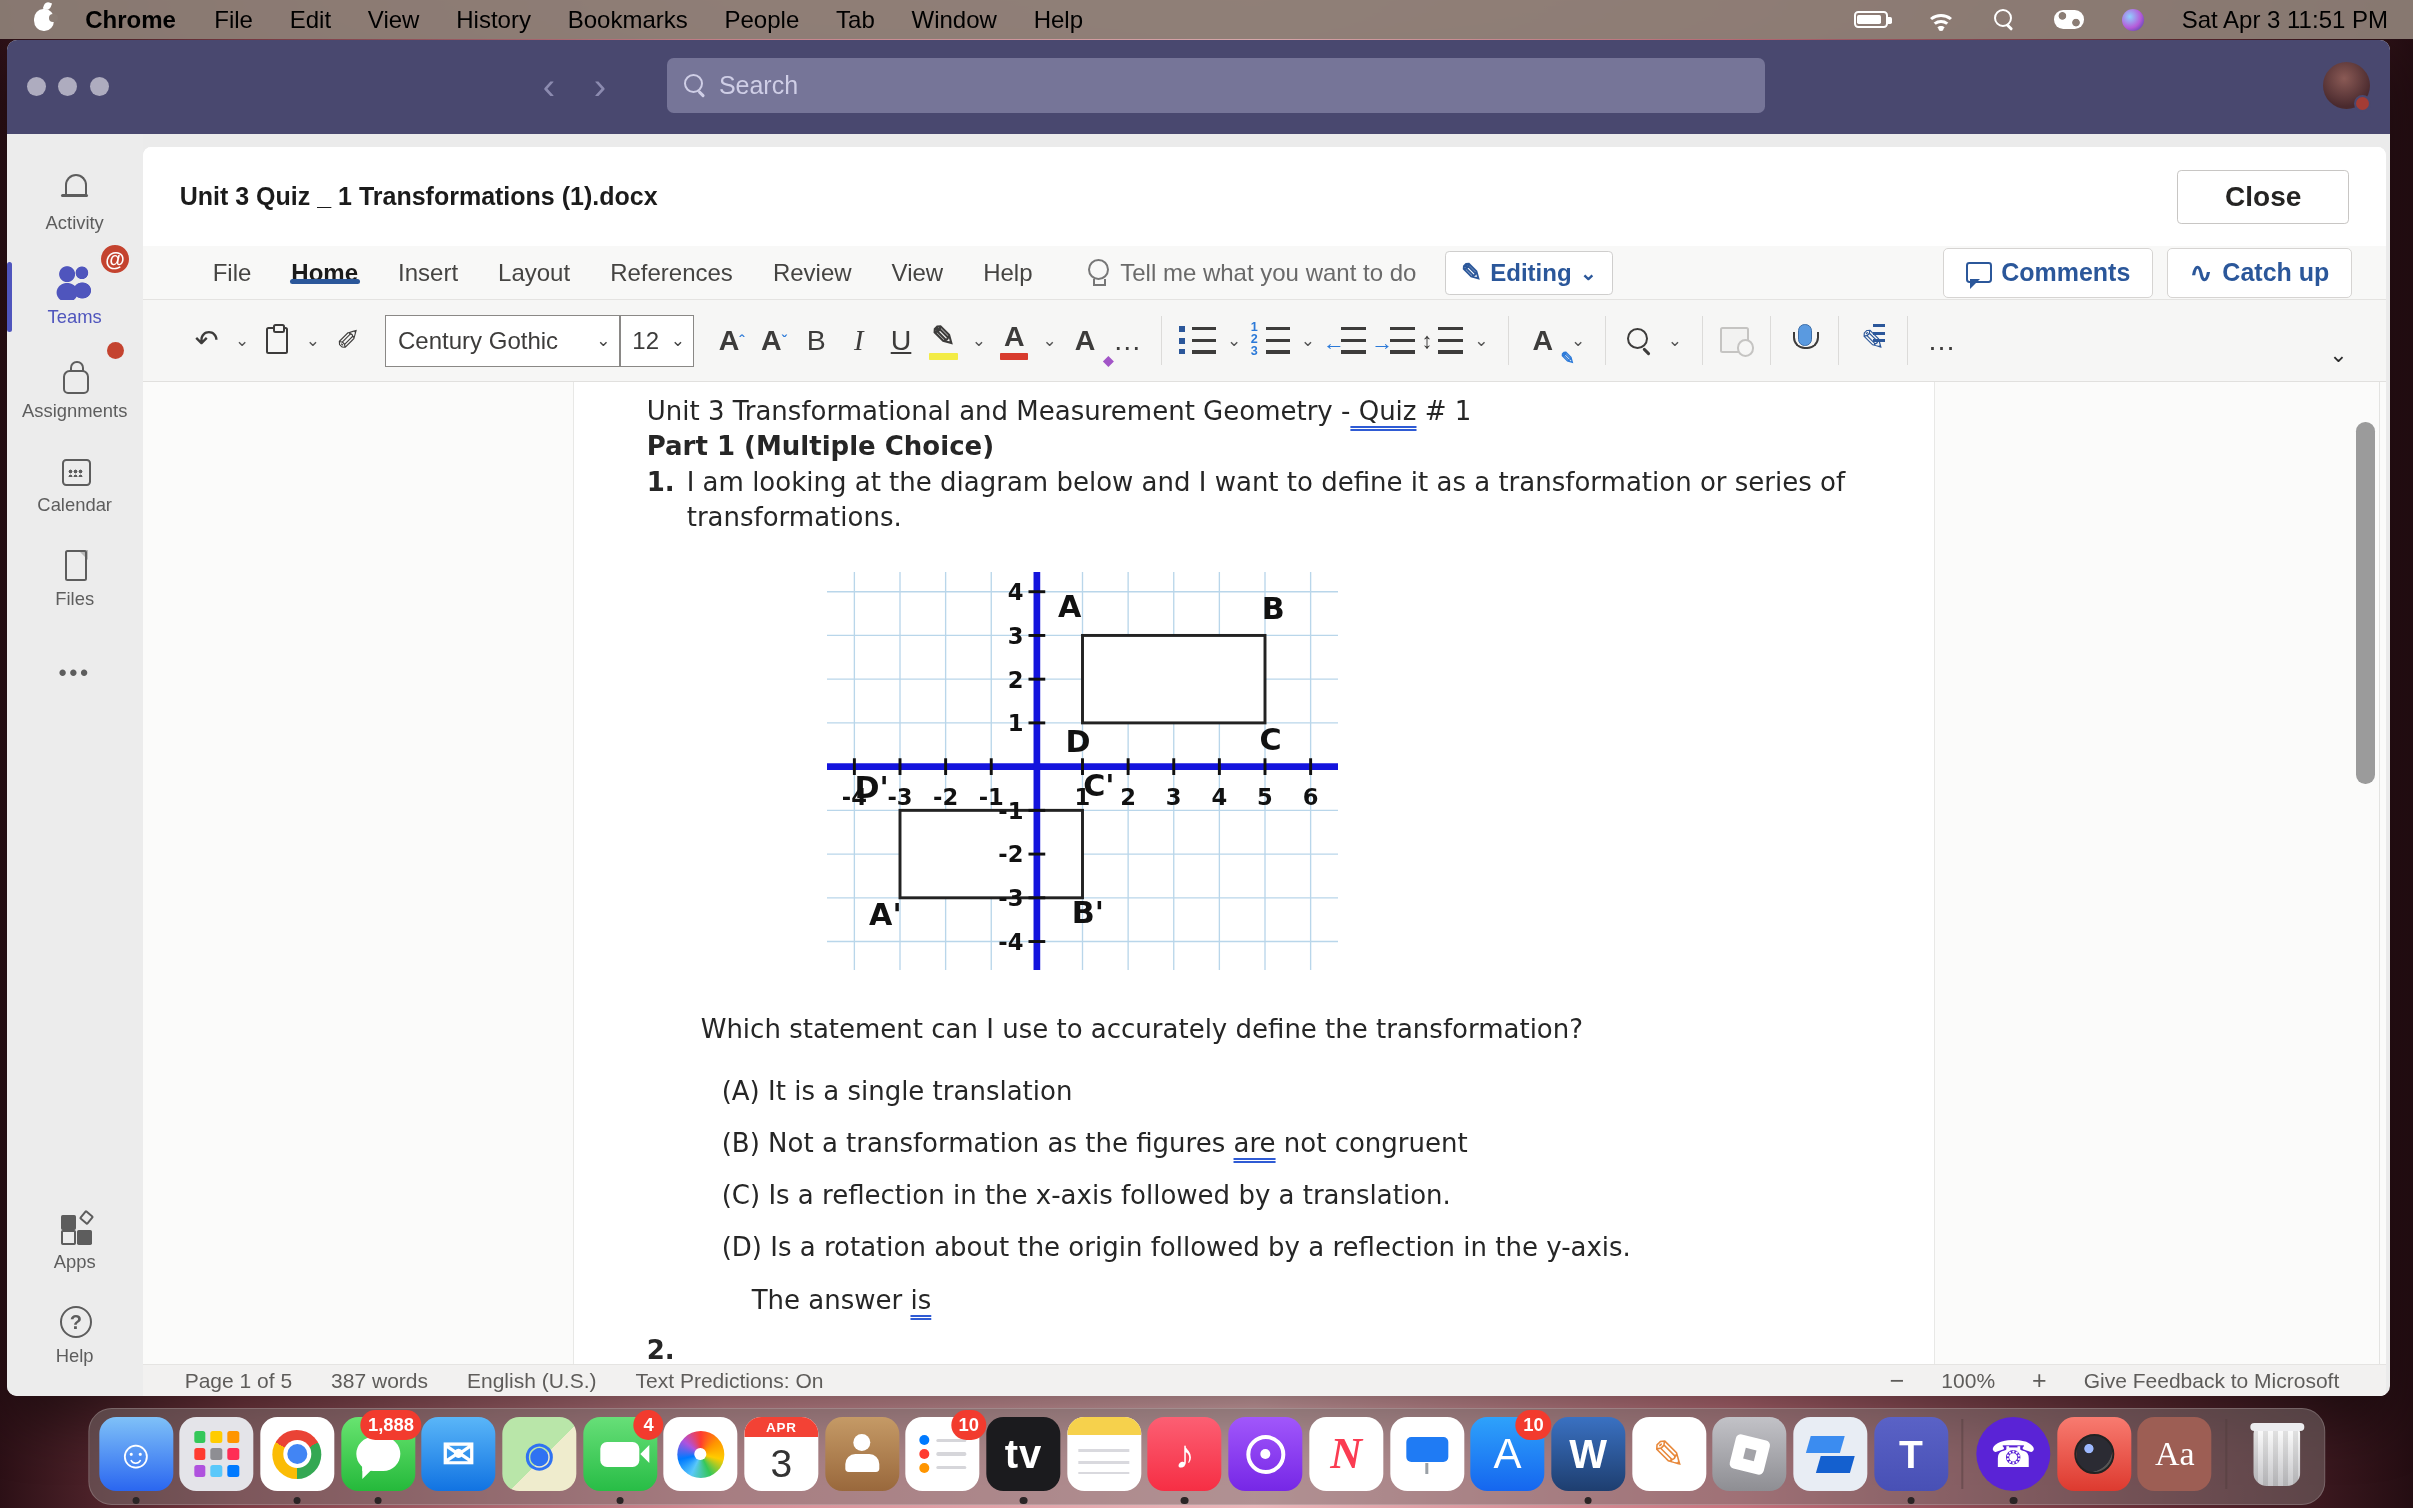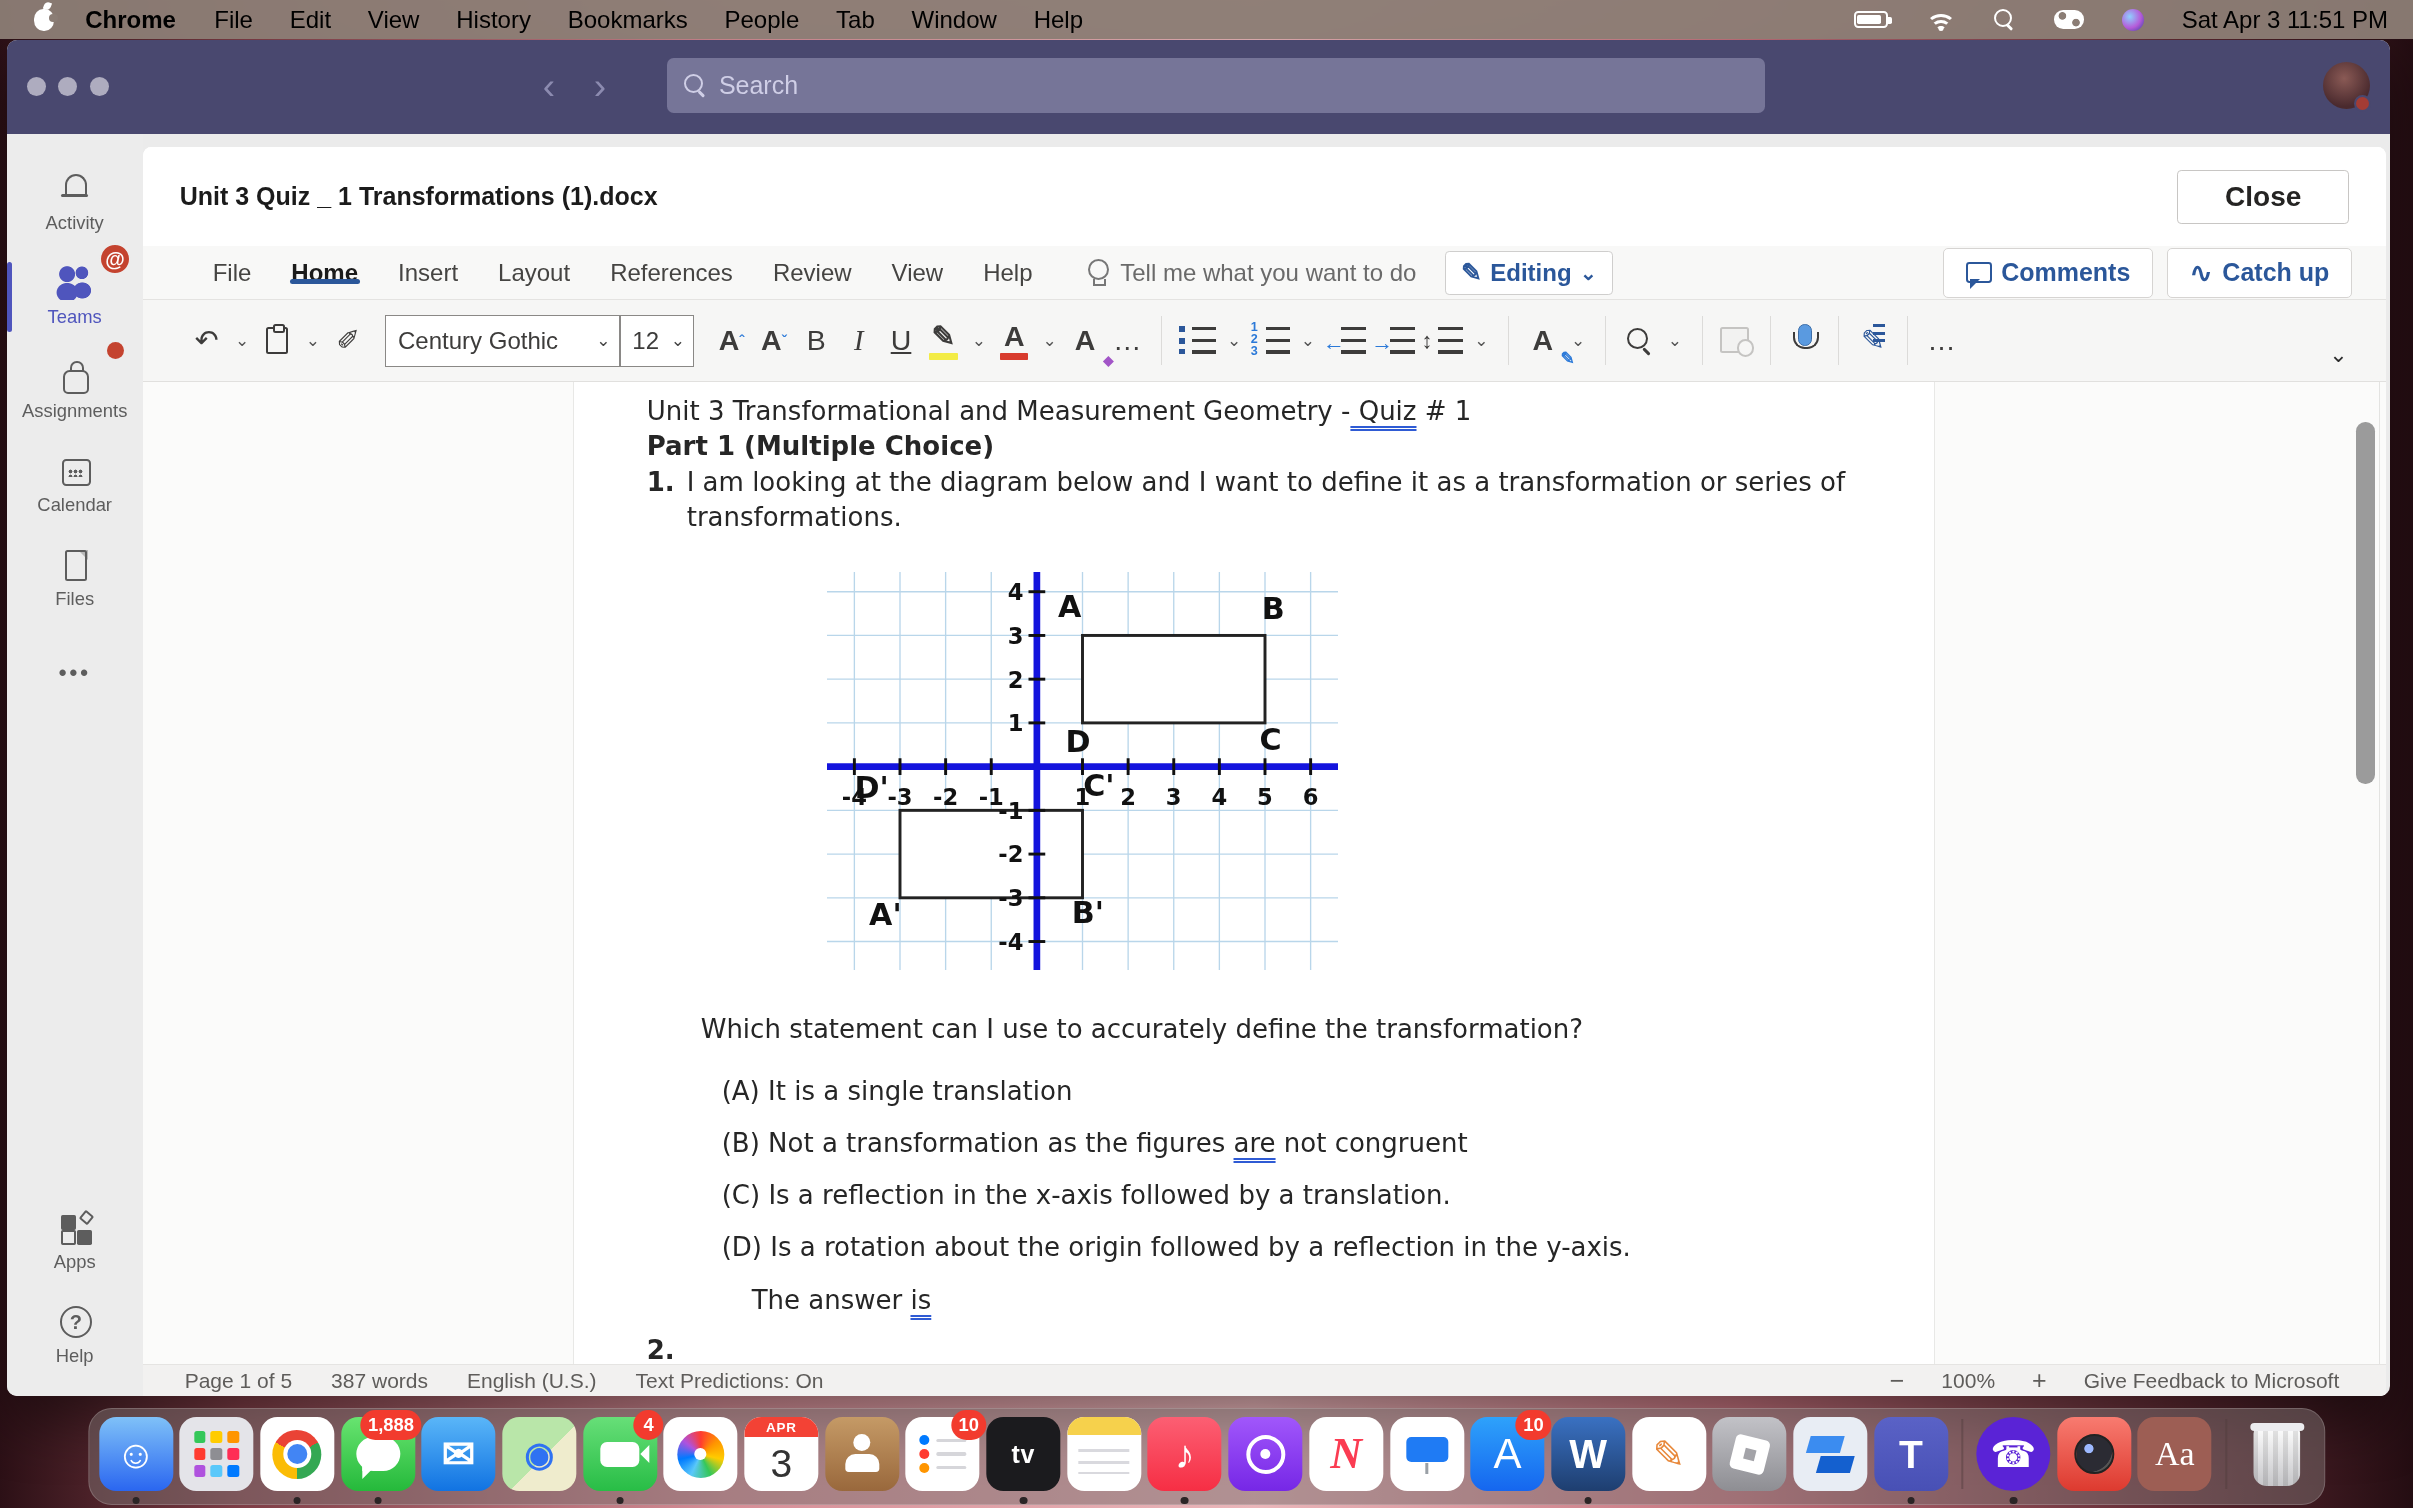--- a/index.html
+++ b/index.html
@@ -215,21 +215,21 @@
   .cal-day{position:absolute;top:20px;left:0;right:0;bottom:0;display:flex;align-items:center;justify-content:center;
     font-size:39px;color:#333;font-weight:300;}
   .shape-person{position:relative;width:47px;height:47px;}
   .shape-person::before{content:"";position:absolute;left:15px;top:3.4px;width:17px;height:17px;border-radius:50%;background:#fff;}
   .shape-person::after{content:"";position:absolute;left:6.7px;top:23.5px;width:34px;height:18.4px;border-radius:10px 10px 3.4px 3.4px;background:#fff;}
   .shape-rem{width:47px;height:44px;display:flex;flex-direction:column;justify-content:space-between;padding:3.4px 0;}
   .shape-rem .rrow{display:flex;align-items:center;gap:6.7px;}
   .shape-rem .rdot{width:10px;height:10px;border-radius:50%;}
   .shape-rem .rline{flex:1;height:3.4px;background:#d6d6da;border-radius:1.7px;}
   .rd1{background:#007aff;} .rd2{background:#ff3b30;} .rd3{background:#ff9500;}
-  .tvtext{font-size:25px;font-weight:bold;letter-spacing:0.8px;}
+  .tvtext{font-size:40px;font-weight:bold;letter-spacing:0.8px;}
   .shape-notes-top{position:absolute;top:0;left:0;right:0;height:18.4px;background:#f6d14c;}
   .shape-notes-lines{position:absolute;top:32px;left:11.7px;right:11.7px;height:25px;
     background:repeating-linear-gradient(#d9d9de 0 3.4px,transparent 3.4px 11.7px);}
   .shape-pod{width:39px;height:39px;border:4.2px solid #fff;border-radius:50%;position:relative;}
   .shape-pod::before{content:"";position:absolute;left:10px;top:10px;width:10px;height:10px;border-radius:50%;background:#fff;}
   .newsN{color:#fb3c52;font-size:44px;font-family:"Liberation Serif",serif;font-style:italic;}
   .shape-key{position:relative;width:47px;height:47px;}
   .shape-key::before{content:"";position:absolute;left:2.5px;top:6.7px;width:42px;height:25px;background:#1f7bf4;border-radius:5px;}
   .shape-key::after{content:"";position:absolute;left:22px;top:32px;width:3.4px;height:11.7px;background:#9aa0a6;box-shadow:-8.4px 10px 0 -4.2px #9aa0a6,8.4px 10px 0 -4.2px #9aa0a6;}
   .storeA{font-size:42px;font-weight:300;}

